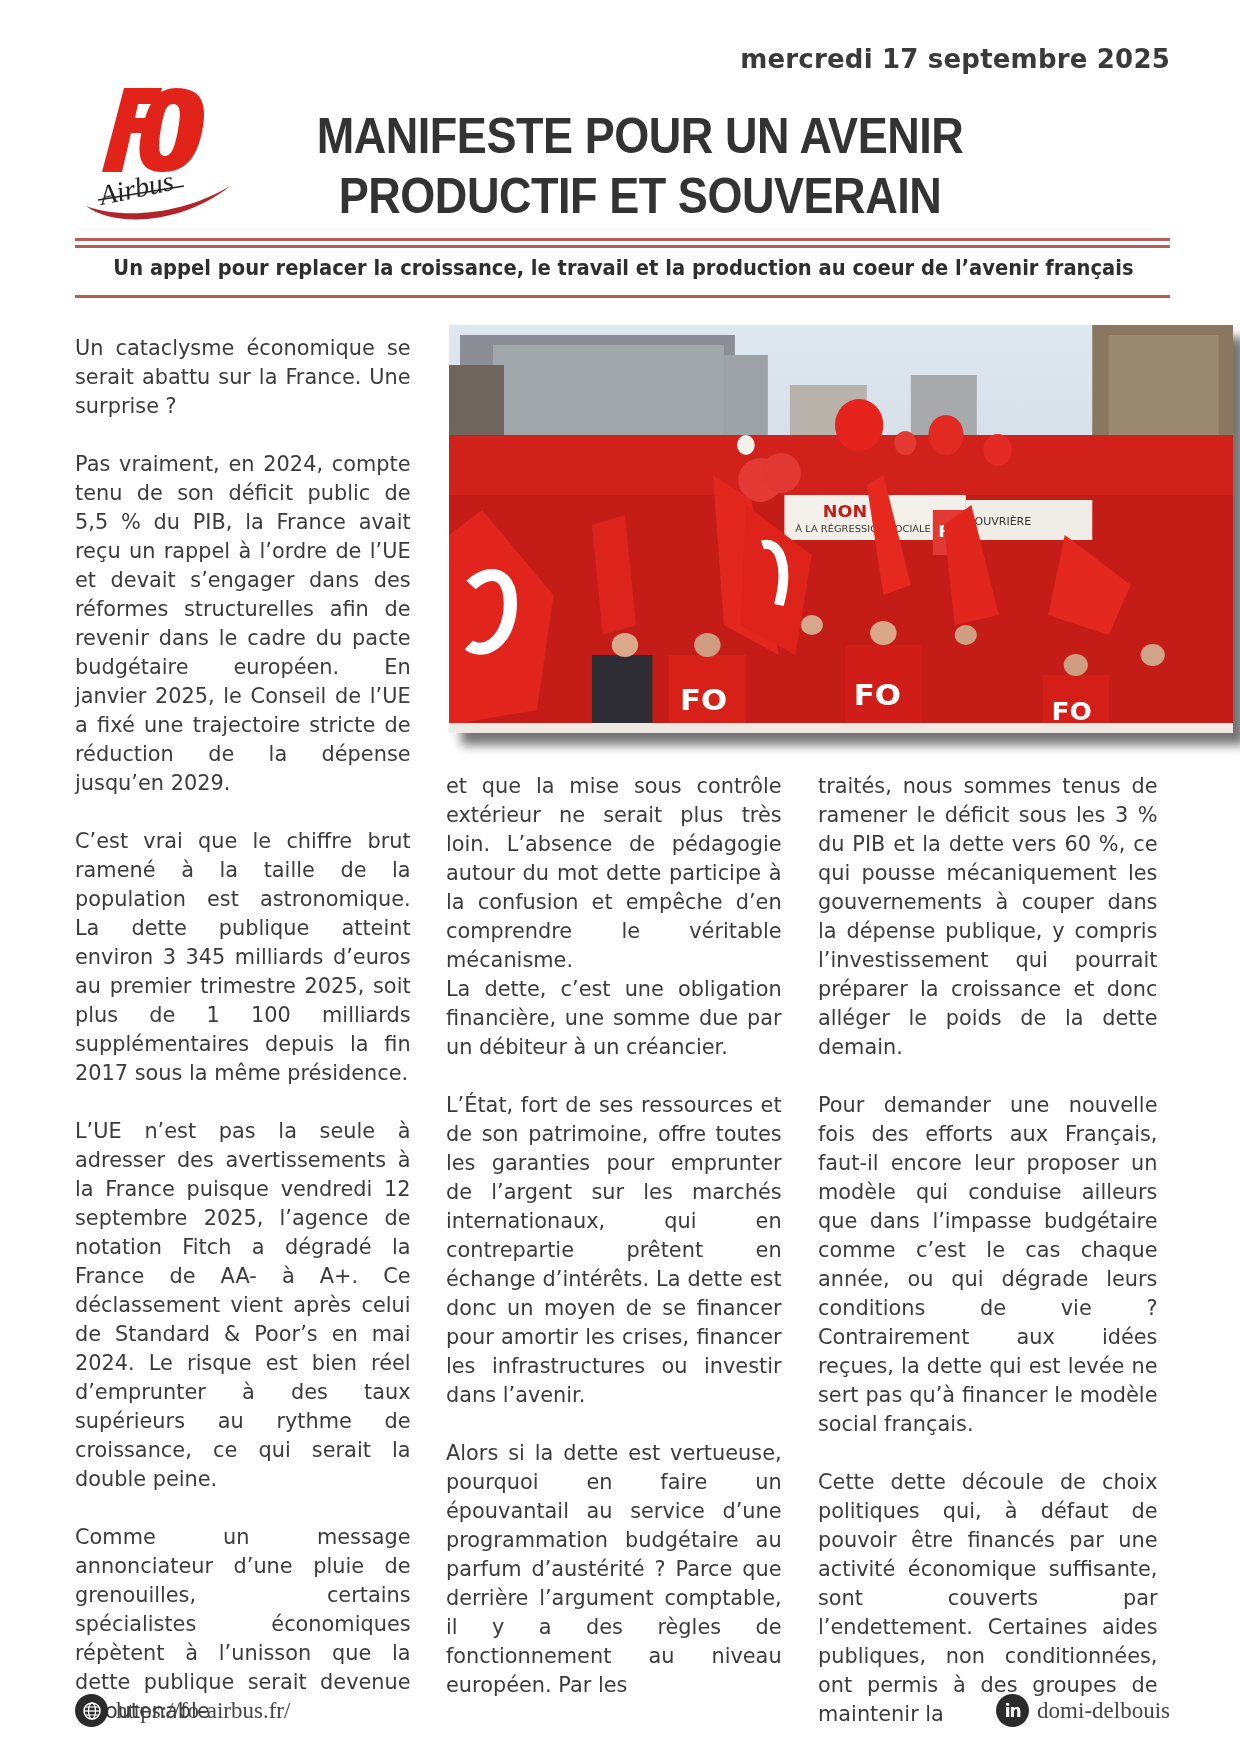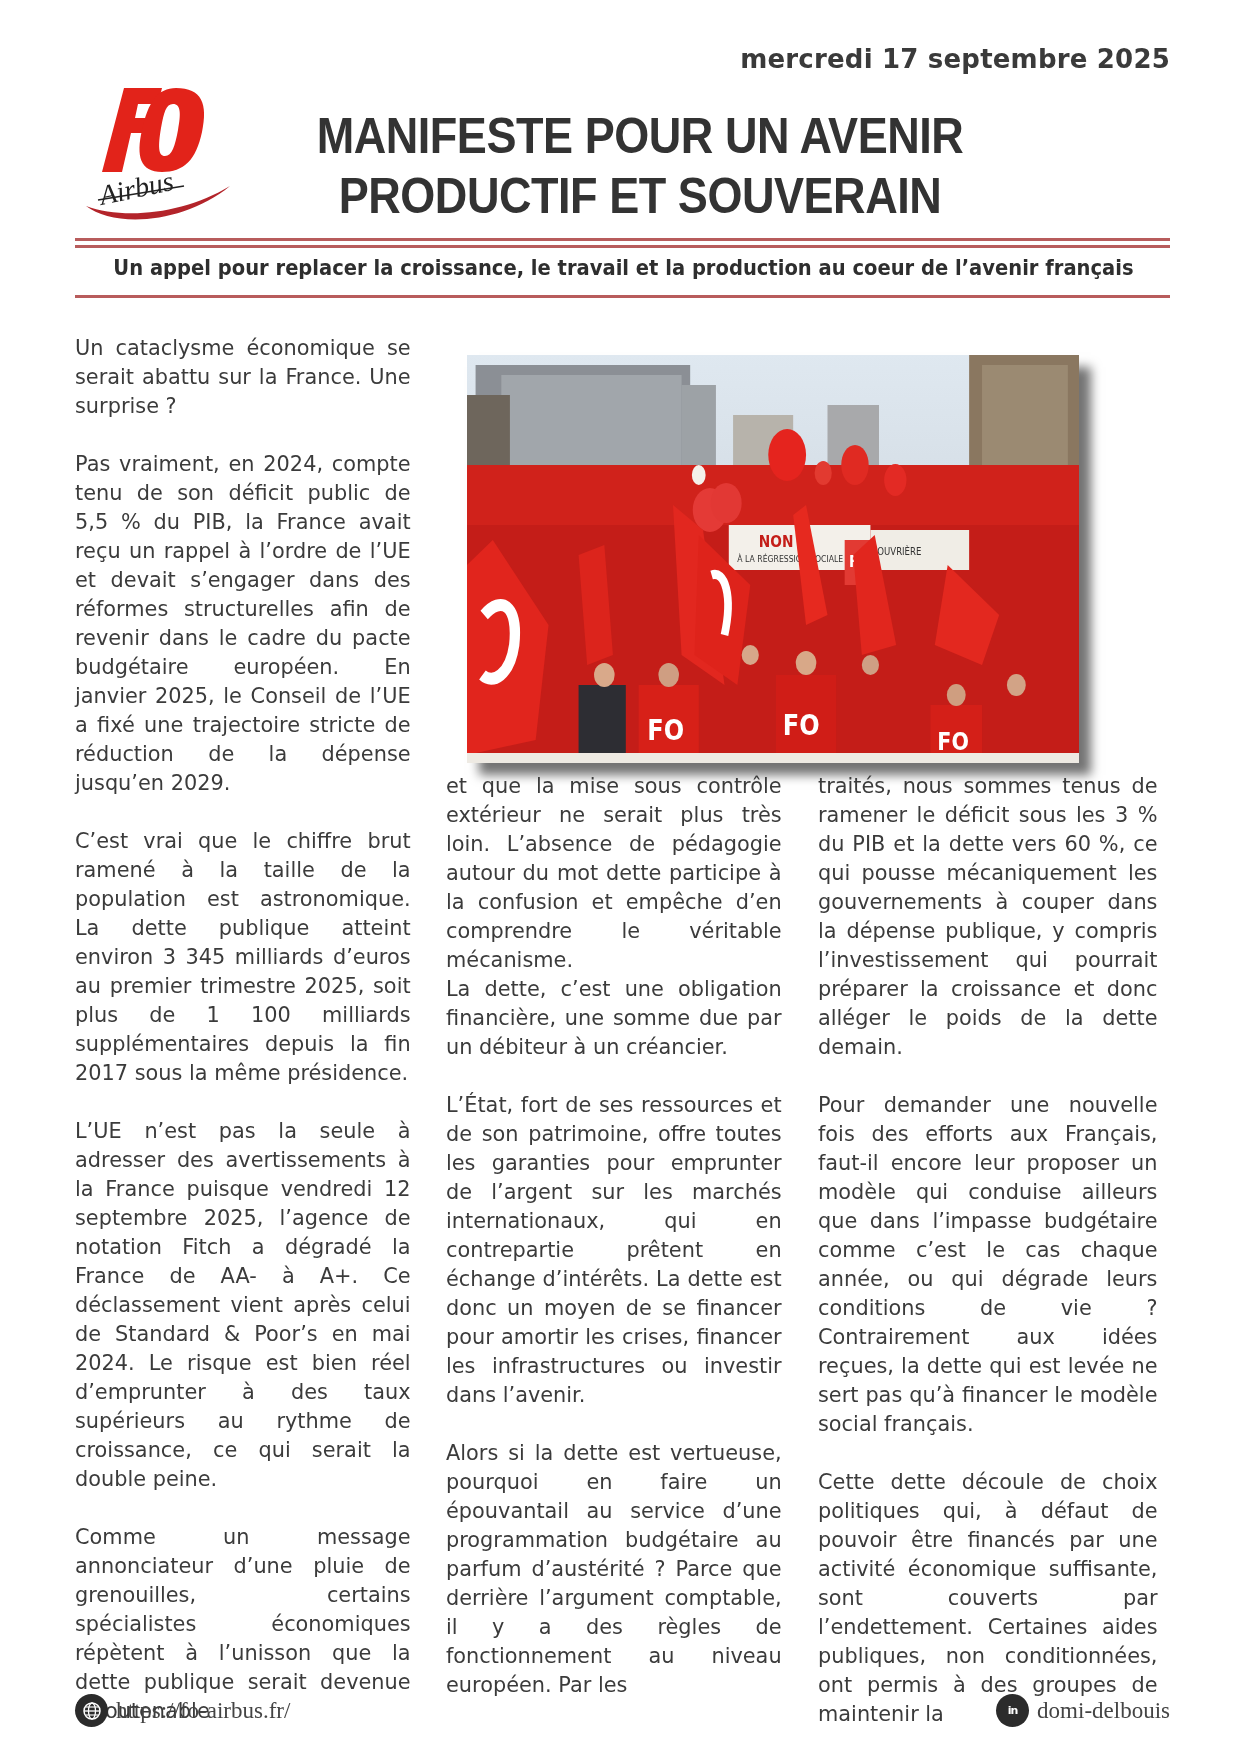--- a/index.html
+++ b/index.html
@@ -44,39 +44,38 @@
       text-align: justify; hyphens: none;
       transform: scaleX(0.97); transform-origin: left top;
     }
     .col p { margin: 0 0 29px 0; }
     .col p.tight { margin-bottom: 0; }
     .col-left { left: 75px; top: 333px; }
     .col-mid { left: 446px; top: 771px; }
     .col-right { left: 818px; top: 771px; width: 350px; }
 
     .photo {
-      position: absolute; left: 449px; top: 355px; width: 612px; height: 408px;
+      position: absolute; left: 449px; top: 325px; width: 784px; height: 408px;
       box-shadow: 12px 12px 10px rgba(0,0,0,0.55);
       overflow: hidden;
       background: linear-gradient(180deg, #d9e4ee 0%, #c9d3dc 18%, #9a9a9a 26%, #d42a22 38%, #e0332a 60%, #c81e1a 100%);
-      margin-left: 18px;
     }
     .photo svg { display: block; width: 100%; height: 100%; }
 
     .footer-left { position: absolute; left: 75px; top: 1694px; display: flex; align-items: center; }
     .footer-right { position: absolute; right: 70px; top: 1694px; display: flex; align-items: center; }
     .foot-icon {
       width: 33px; height: 33px; border-radius: 50%; background: #2b2b2b;
       display: flex; align-items: center; justify-content: center;
       color: #fff; margin-right: 8px;
     }
     .foot-text {
       font-family: "Liberation Serif", serif; font-size: 23px; color: #444444;
     }
-    .in-glyph { font-family: "DejaVu Sans", sans-serif; font-weight: bold; font-size: 11px; color: #fff; letter-spacing: -1px; }
+    .in-glyph { font-family: "DejaVu Sans", sans-serif; font-weight: bold; font-size: 17px; color: #fff; letter-spacing: -1px; }
   </style>
 </head>
 <body>
 
 <div class="date">mercredi 17 septembre 2025</div>
 
 <div class="logo">
   <svg viewBox="0 0 150 150" width="150" height="150">
 
     <path d="M40 6 L78 6 L74 22 L54 22 L51 36 L69 36 L65 51 L47 51 L38 90 L18 90 Z" fill="#e2231a"></path>

